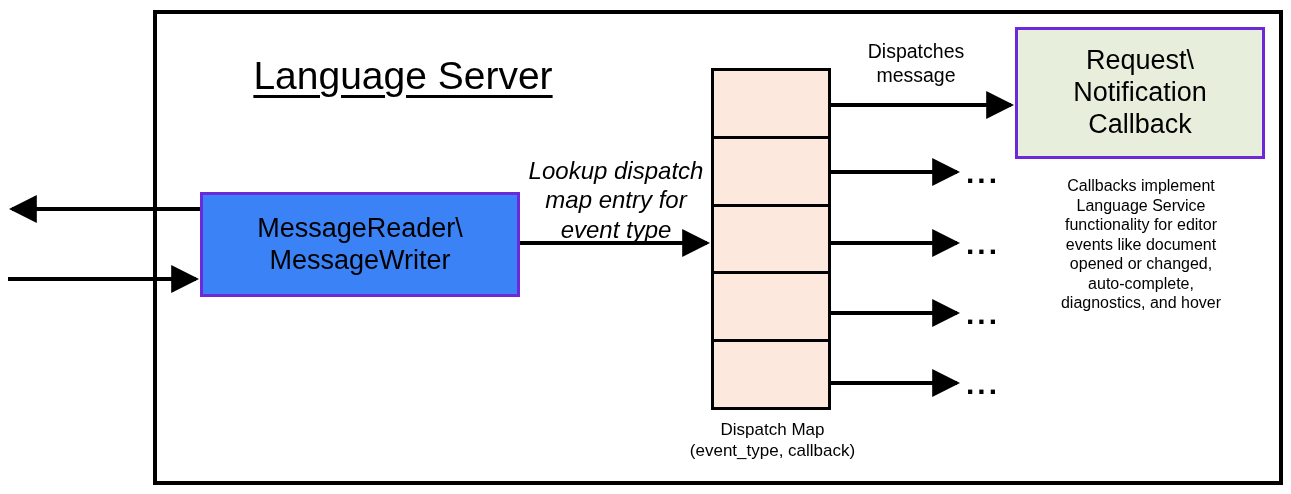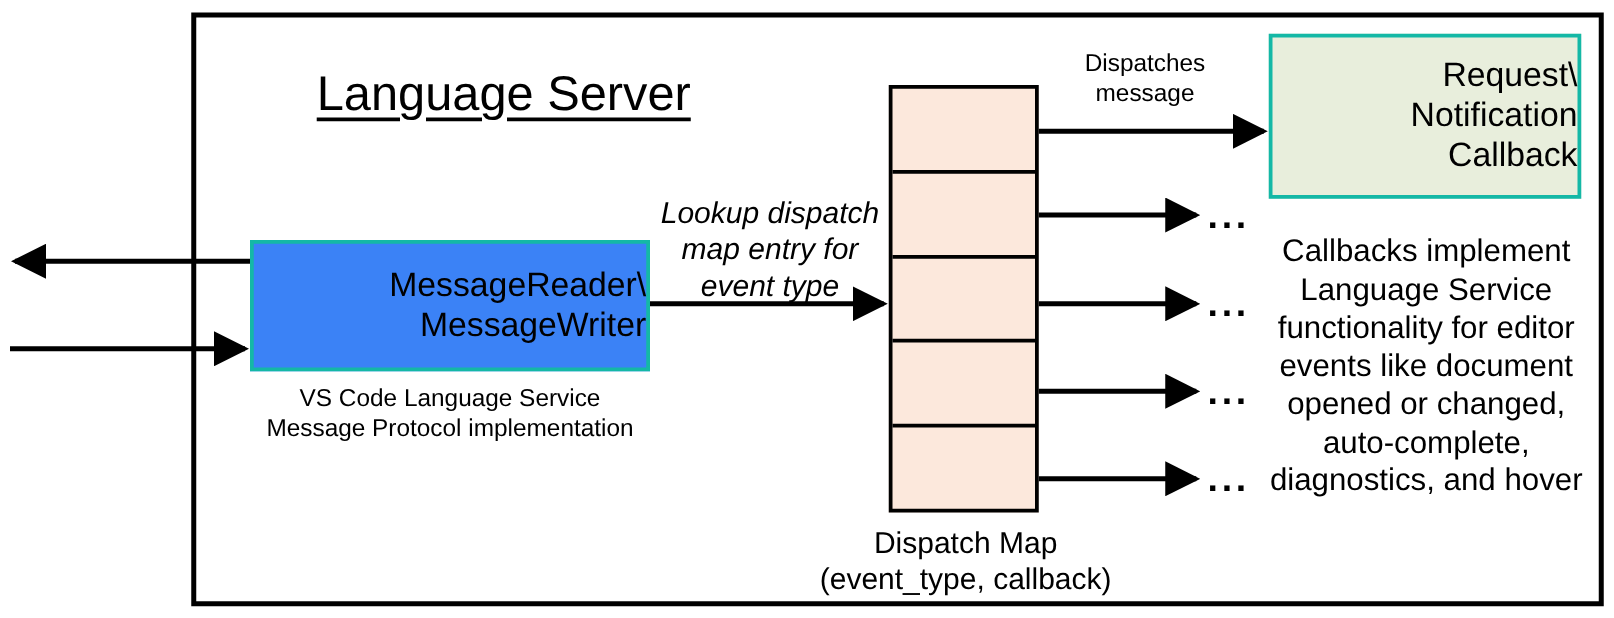--- a/index.html
+++ b/index.html
@@ -27,22 +27,22 @@
     width: 1291px;
     height: 494px;
     pointer-events: none;
   }
   .node {
     position: absolute;
     box-sizing: border-box;
     display: flex;
     align-items: center;
     justify-content: center;
-    text-align: right;
-    border: 3px solid #14b8a6;
+    text-align: center;
+    border: 3px solid #6d28d9;
     line-height: 1.18;
   }
   .txt {
     position: absolute;
     text-align: center;
     line-height: 1.22;
     white-space: pre-line;
   }
   
   #frame {
@@ -114,44 +114,44 @@
     flex: 1 1 0;
     border-bottom: 3px solid #000000;
     box-sizing: border-box;
     position: relative;
   }
   .map-row:last-child { border-bottom: none; }
   #map-caption {
     left: 650px;
     top: 420px;
     width: 245px;
-    font-size: 24px;
+    font-size: 17px;
   }
   
   #dispatch-label {
     left: 836px;
     top: 40px;
     width: 160px;
     font-size: 19.5px;
   }
   
   #callback-box {
     left: 1015px;
     top: 27px;
     width: 250px;
     height: 132px;
     background: #e8eedc;
     font-size: 27px;
     flex-direction: column;
   }
   #callback-caption {
     left: 1012px;
-    top: 186px;
+    top: 176px;
     width: 258px;
-    font-size: 25px;
+    font-size: 16px;
   }
   .ellipsis {
     position: absolute;
     font-size: 30px;
     font-weight: 700;
     letter-spacing: 3px;
     line-height: 1;
   }
 </style>
 </head>
@@ -186,22 +186,20 @@
     <circle cx="790" cy="383" r="13" fill="#000000"></circle>
   </svg>
 
   <div id="frame"></div>
 
   <div class="txt" id="title">Language Server</div>
 
 
   <div class="node" id="msg-box">MessageReader\
 MessageWriter</div>
-  <div class="txt" id="msg-caption">VS Code Language Service
-Message Protocol implementation</div>
 
   <div class="txt" id="lookup-label">Lookup dispatch
 map entry for
 event type</div>
 
   <div id="dispatch-map">
     <div class="map-row"></div>
     <div class="map-row"></div>
     <div class="map-row"></div>
     <div class="map-row"></div>

